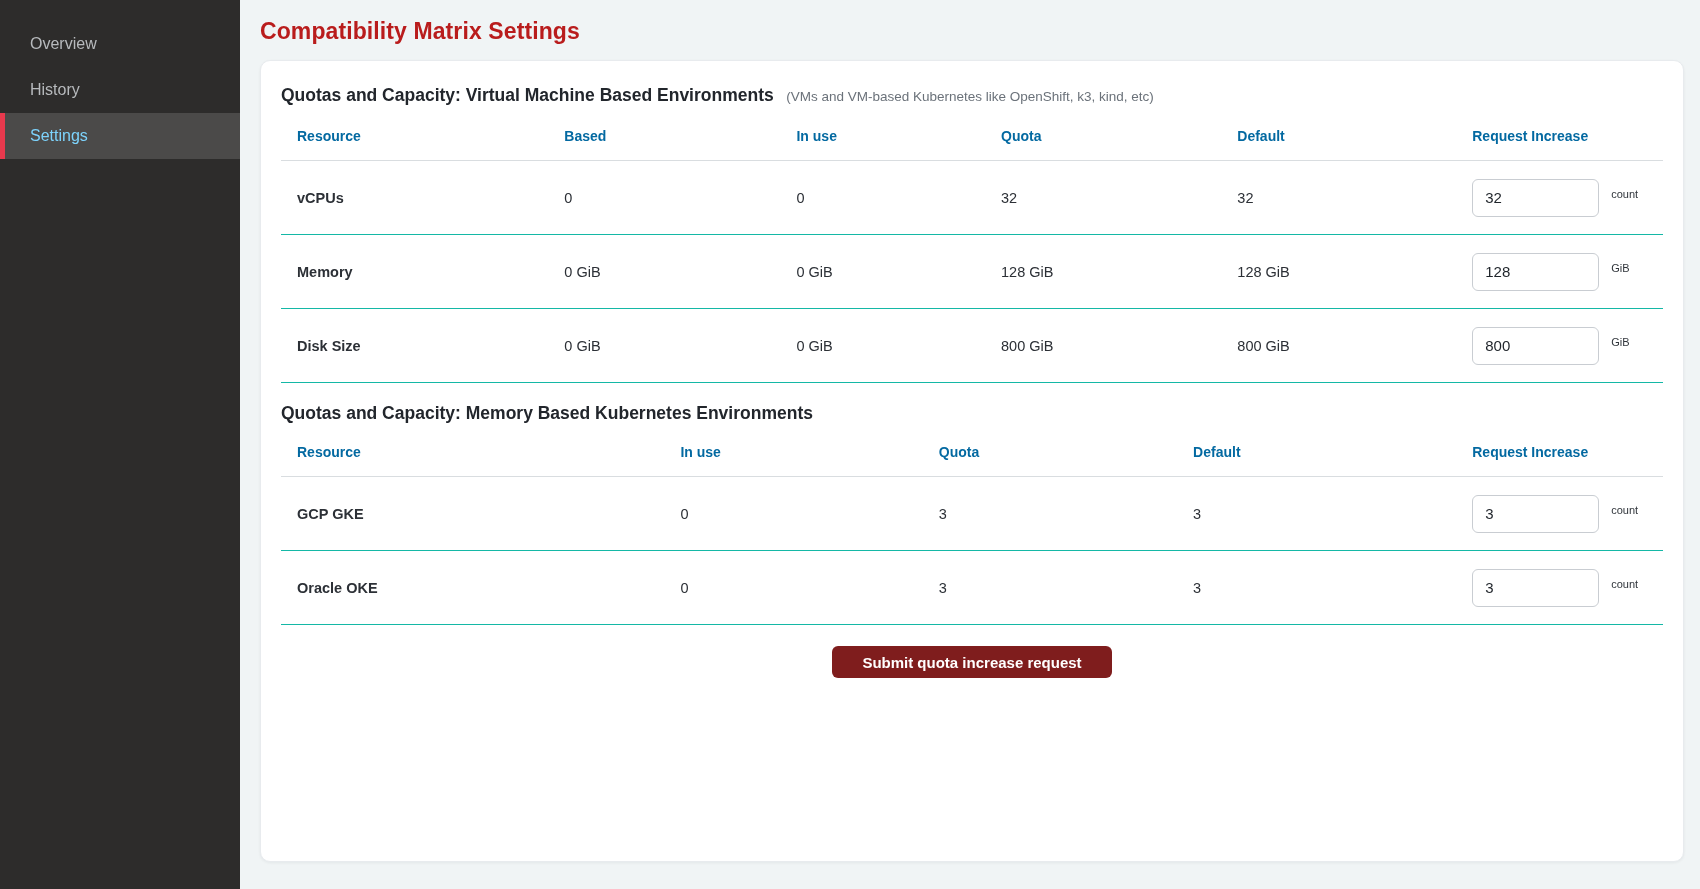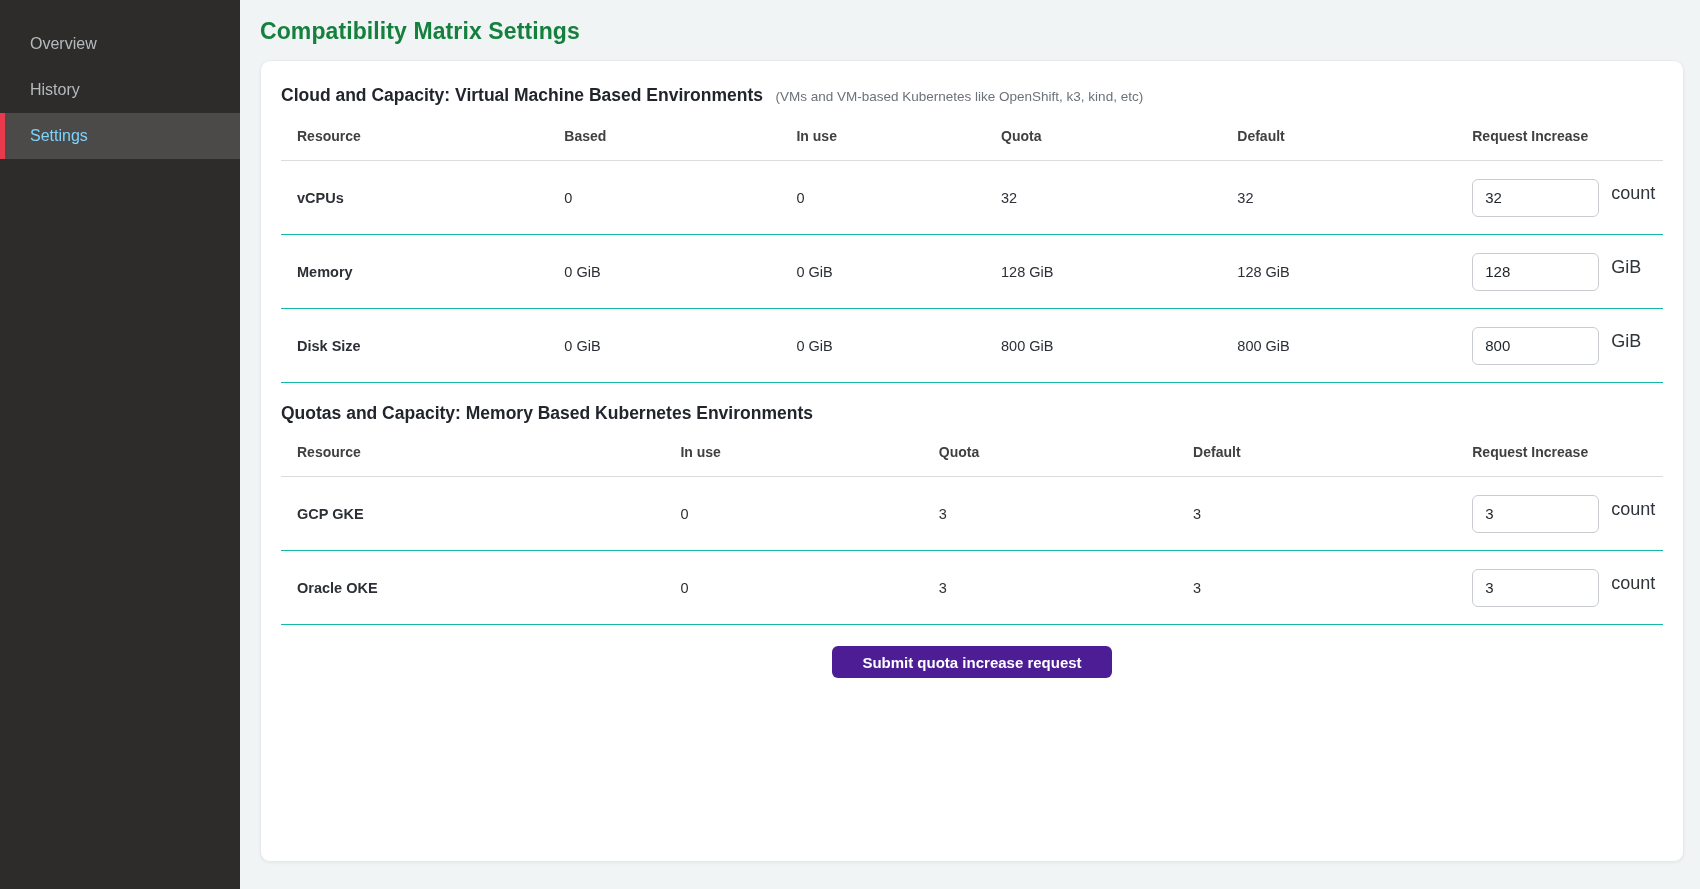--- a/index.html
+++ b/index.html
@@ -44,21 +44,21 @@
 
   
   .main {
     flex: 1;
     padding: 0 16px 0 20px;
   }
   .page-title {
     margin: 18px 0 15px 0;
     font-size: 23px;
     font-weight: 700;
-    color: #15803d;
+    color: #b91c1c;
     letter-spacing: 0.1px;
   }
   .card {
     background: #ffffff;
     border: 1px solid #e8ebee;
     border-radius: 10px;
     box-shadow: 0 1px 3px rgba(20,30,40,0.06);
     padding: 10px 20px 0 20px;
     height: 802px;
   }
@@ -80,21 +80,21 @@
   
   table.quota-table {
     width: 100%;
     border-collapse: collapse;
     table-layout: fixed;
   }
   table.quota-table th {
     text-align: left;
     font-size: 14px;
     font-weight: 700;
-    color: #404040;
+    color: #0369a1;
     padding: 16px 0;
     border-bottom: 1px solid #d9dde0;
   }
   table.quota-table td {
     height: 74px;
     font-size: 14.5px;
     color: #2c3036;
     border-bottom: 1px solid #14b8a6;
     vertical-align: middle;
     padding: 0;
@@ -114,35 +114,35 @@
     border: 1px solid #c9cdd2;
     border-radius: 6px;
     padding: 0 12px;
     font-size: 15px;
     color: #1f242a;
     font-family: "Liberation Sans", sans-serif;
     background: #fff;
     outline: none;
   }
   .unit {
-    font-size: 18px;
+    font-size: 11px;
     color: #30353b;
     transform: translateY(-4px);
   }
 
   
   .button-row {
     padding: 21px 0 21px 0;
     text-align: center;
   }
   .submit-btn {
     height: 32px;
     padding: 0 22px;
     min-width: 280px;
-    background: #4c1d95;
+    background: #7f1d1d;
     color: #ffffff;
     font-size: 15px;
     font-weight: 700;
     border: none;
     border-radius: 6px;
     cursor: pointer;
     font-family: "Liberation Sans", sans-serif;
   }
 </style>
 </head>
@@ -157,21 +157,21 @@
         <div class="sidebar-item active">Settings</div>
       </nav>
   </aside>
 
   <main class="main">
     <h1 class="page-title">Compatibility Matrix Settings</h1>
 
     <section class="card">
 
       <div class="section-header">
-        <h2 class="section-title">Cloud and Capacity: Virtual Machine Based Environments</h2>
+        <h2 class="section-title">Quotas and Capacity: Virtual Machine Based Environments</h2>
         <span class="section-subtitle">(VMs and VM-based Kubernetes like OpenShift, k3, kind, etc)</span>
       </div>
 
       <table class="quota-table" id="vm-table">
         <colgroup>
           <col style="width:20.5%">
             <col style="width:16.8%">
             <col style="width:14.8%">
           <col style="width:17.1%">
             <col style="width:17%">

